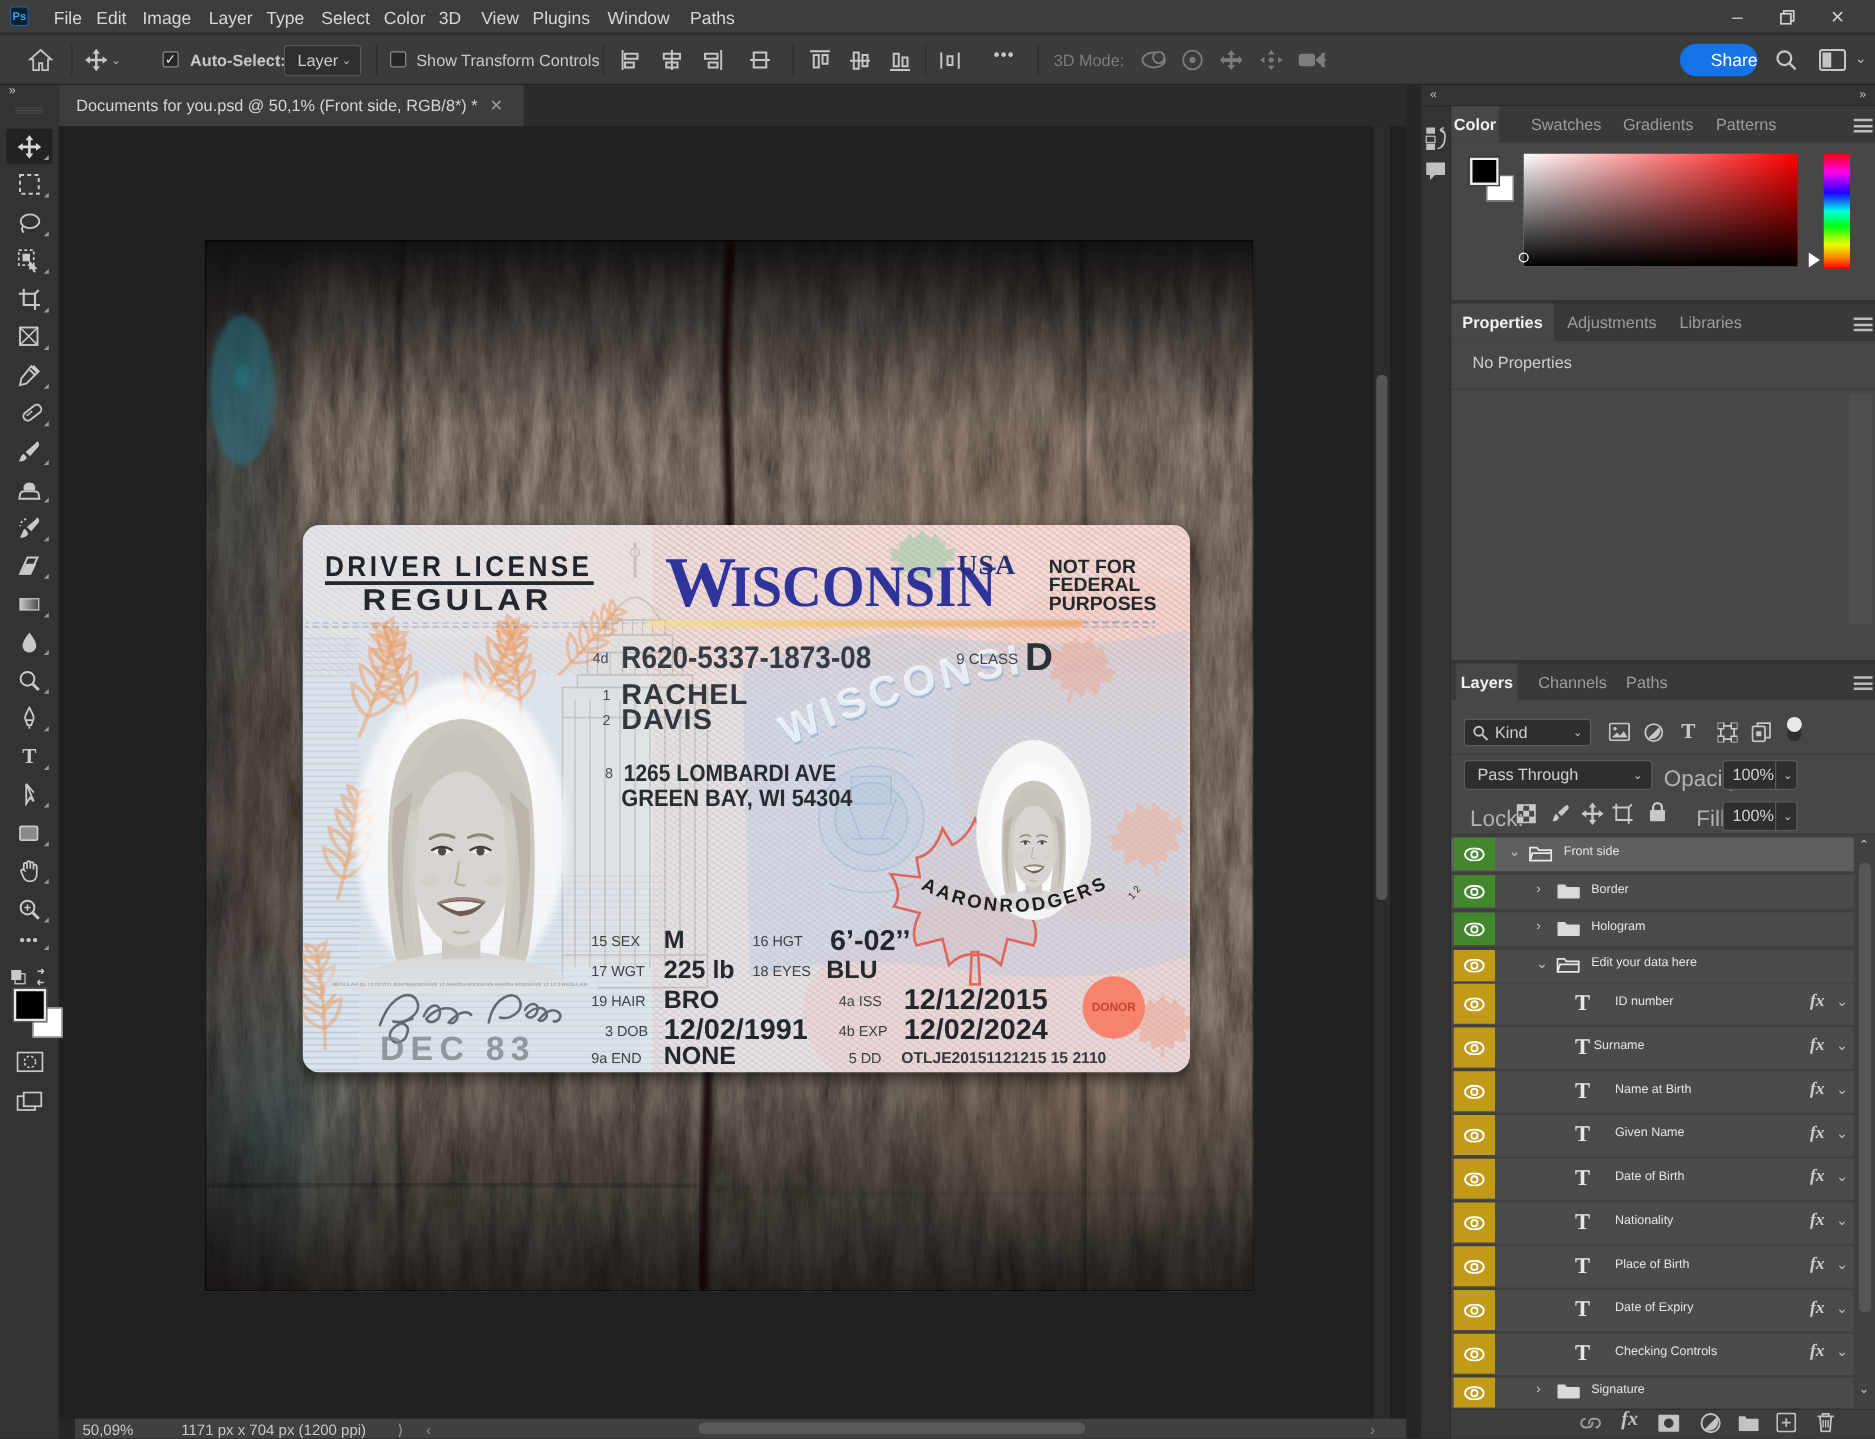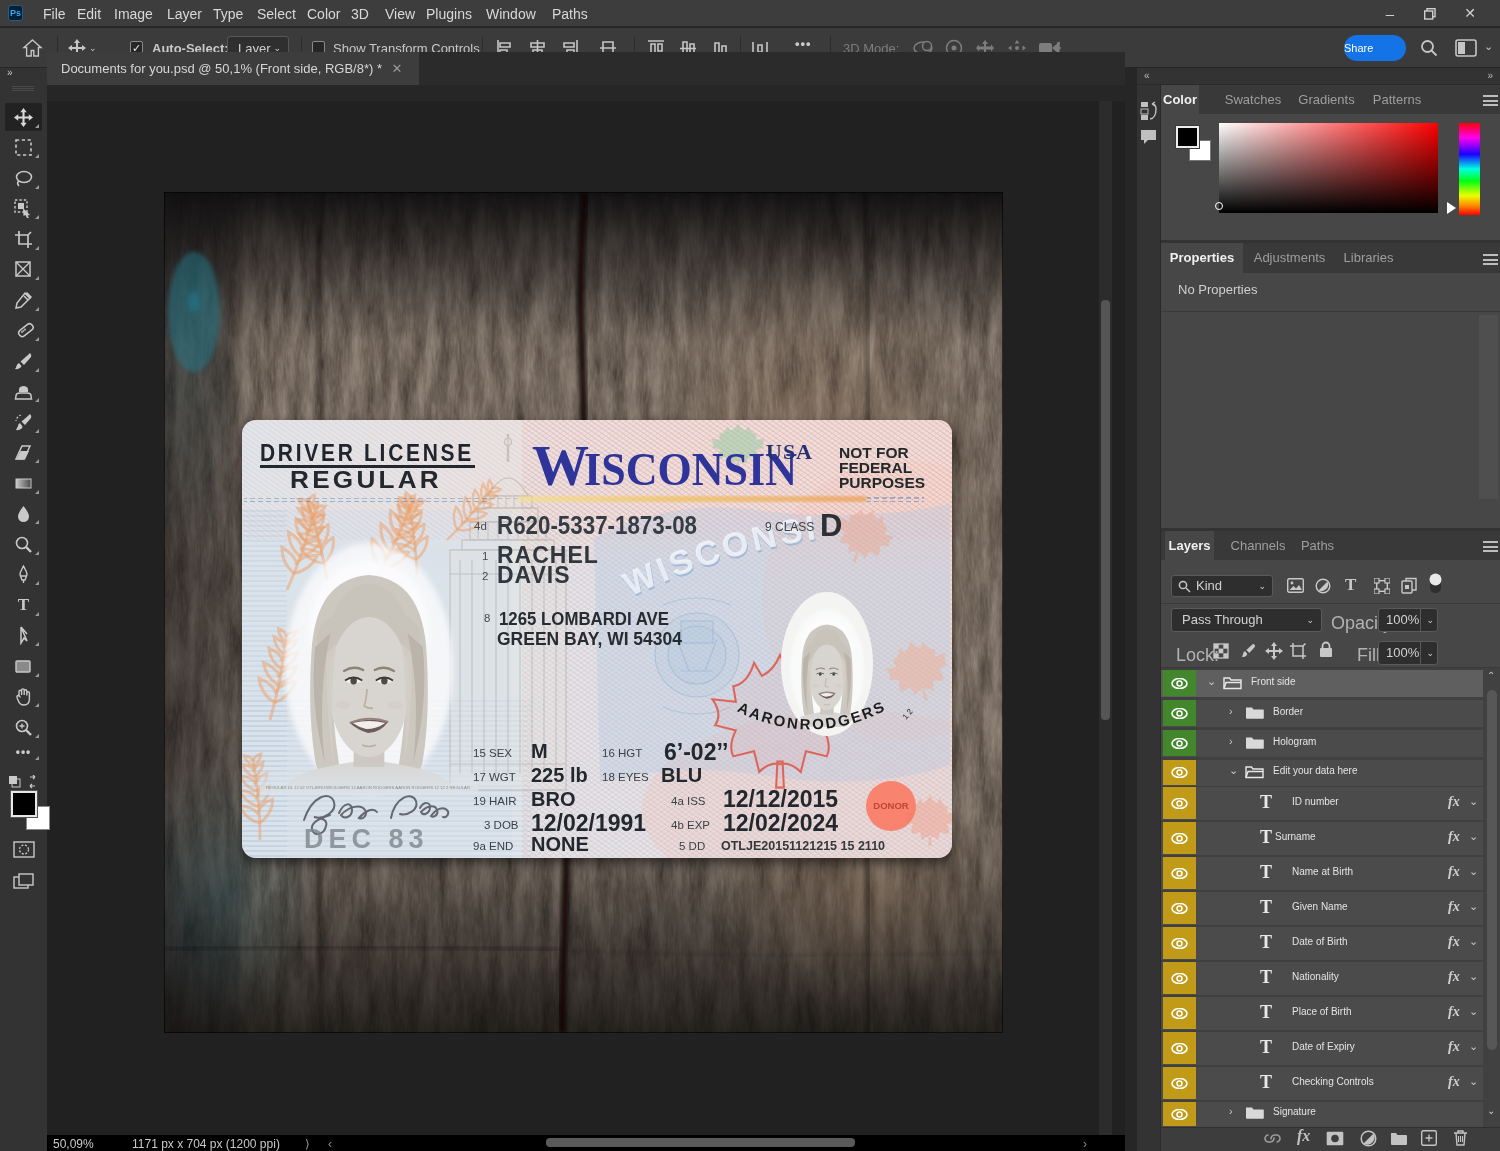--- a/index.html
+++ b/index.html
@@ -9,31 +9,31 @@
 .mitem{position:absolute;top:6px;font-size:14px;color:#d8d8d8}
 #pslogo{position:absolute;left:8px;top:5px;width:15px;height:16px;background:#032135;border:1px solid #265d8f;border-radius:3px;color:#38a7f0;font-size:9px;font-weight:bold;text-align:center;line-height:14px}
 .winbtn{position:absolute;top:0;width:44px;height:27px;color:#cfcfcf;text-align:center;line-height:27px;font-size:13px}
 #optbar{left:0;top:28px;width:1500px;height:40px;background:#3b3b3b;border-bottom:1px solid #252525}
 .osep{position:absolute;top:8px;width:1px;height:24px;background:#2c2c2c}
 .otxt{position:absolute;font-size:13px;color:#c9c9c9}
 .checkbox{position:absolute;width:13px;height:13px;background:#262626;border:1px solid #8a8a8a;border-radius:2px;color:#e8e8e8;font-size:11px;line-height:12px;text-align:center}
 .drop{position:absolute;background:#2f2f2f;border:1px solid #565656;border-radius:3px;color:#cfcfcf;font-size:13px}
 .icon{position:absolute;color:#c6c6c6}
 .dimicon{color:#7d7d7d}
-#sharebtn{position:absolute;left:1344px;top:7px;width:62px;height:26px;border-radius:13px;background:#1473e6;color:#fff;font-size:11px;text-align:left;line-height:26px}
+#sharebtn{position:absolute;left:1344px;top:7px;width:62px;height:26px;border-radius:13px;background:#1473e6;color:#fff;font-size:14px;text-align:right;line-height:26px}
 
 #toolbar{left:0;top:68px;width:47px;height:1083px;background:#333333}
 .tool{position:absolute;left:5px;width:37px;height:28px;display:flex;align-items:center;justify-content:center;color:#c9c9c9}
 .tool:after{content:"";position:absolute;right:3px;bottom:3px;border-left:4px solid transparent;border-bottom:4px solid #9a9a9a}
 .toolsel{background:#222222;border-radius:2px}
 
-#tabbar{left:47px;top:52px;width:1078px;height:33px;background:#2b2b2b}
+#tabbar{left:47px;top:68px;width:1078px;height:33px;background:#2b2b2b}
 #doctab{position:absolute;left:0;top:0;width:372px;height:33px;background:#3d3d3d;color:#d6d6d6;font-size:13px;line-height:33px;padding-left:14px}
 #canvas{left:47px;top:101px;width:1078px;height:1034px;background:#212121;overflow:hidden}
-#statusbar{left:47px;top:1135px;width:1078px;height:16px;background:#000000;color:#c9c9c9;font-size:12px}
+#statusbar{left:60px;top:1135px;width:1078px;height:16px;background:#404040;color:#c9c9c9;font-size:12px}
 #vscroll{left:1099px;top:101px;width:13px;height:1034px;background:#2c2c2c}
 #vthumb{position:absolute;left:1101px;top:300px;width:9px;height:420px;background:#555;border-radius:4px}
 
 #gutter{left:1125px;top:68px;width:12px;height:1083px;background:#262626}
 #narrowcol{left:1137px;top:68px;width:23px;height:1083px;background:#333333}
 #dockstrip{left:1137px;top:68px;width:363px;height:17px;background:#333333;border-bottom:1px solid #2a2a2a}
 #panels{left:1160px;top:85px;width:340px;height:1066px;background:#474747;border-left:1px solid #2a2a2a}
 .ptabbar{position:absolute;width:340px;background:#393939}
 .ptab{position:absolute;top:0;height:100%;font-size:13px;color:#9e9e9e;line-height:29px;text-align:center}
 .ptabsel{background:#474747;color:#f0f0f0;font-weight:bold}

